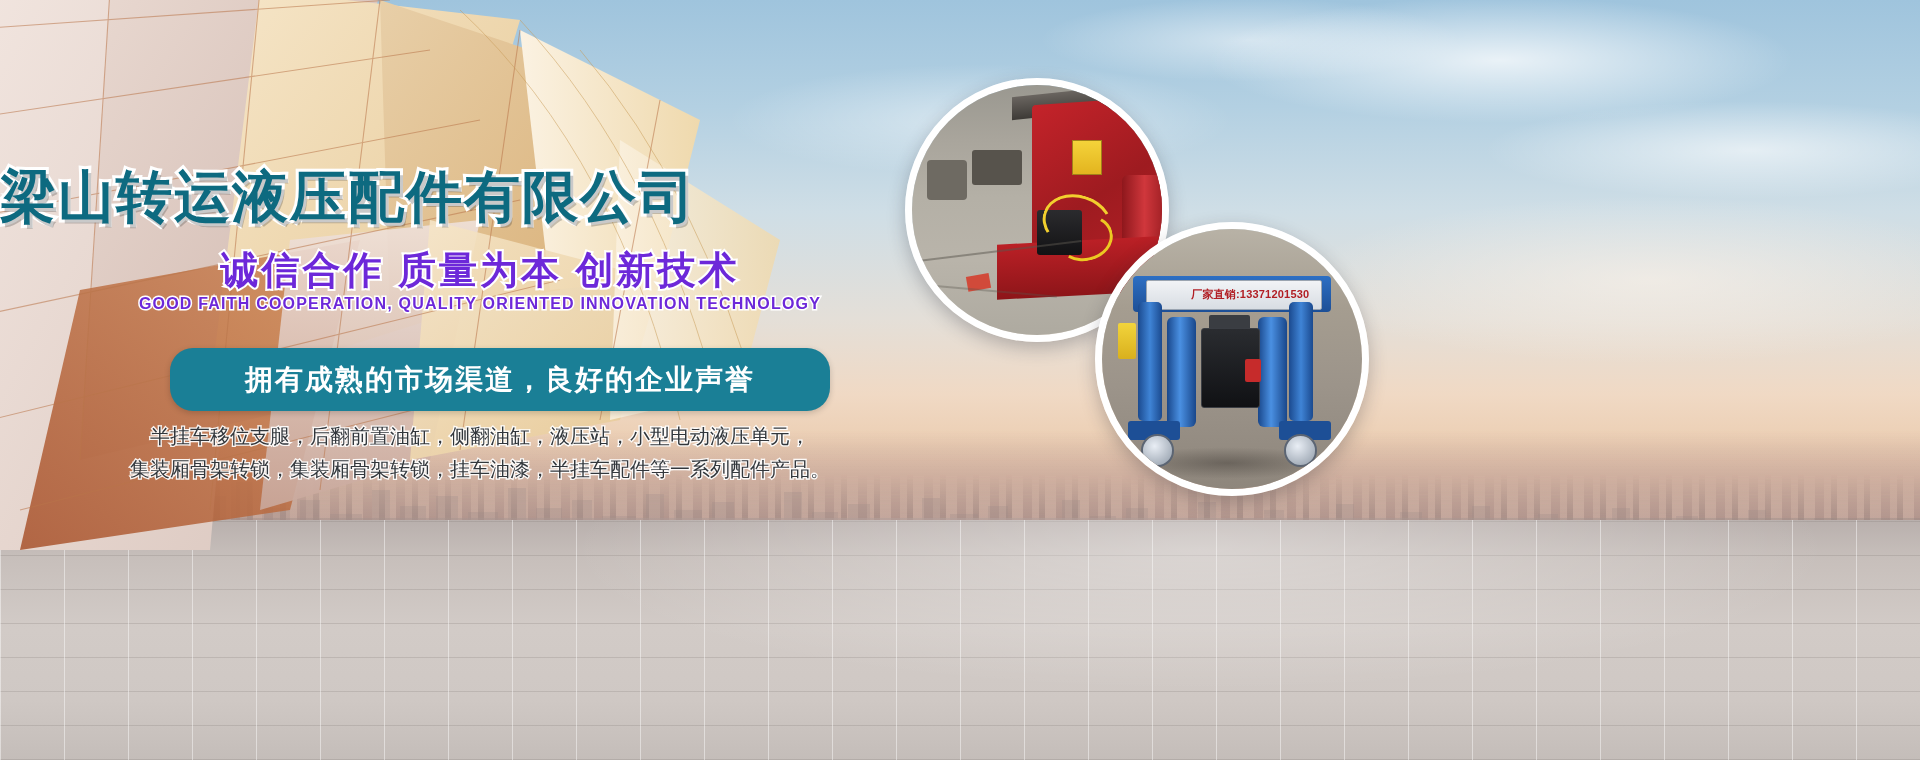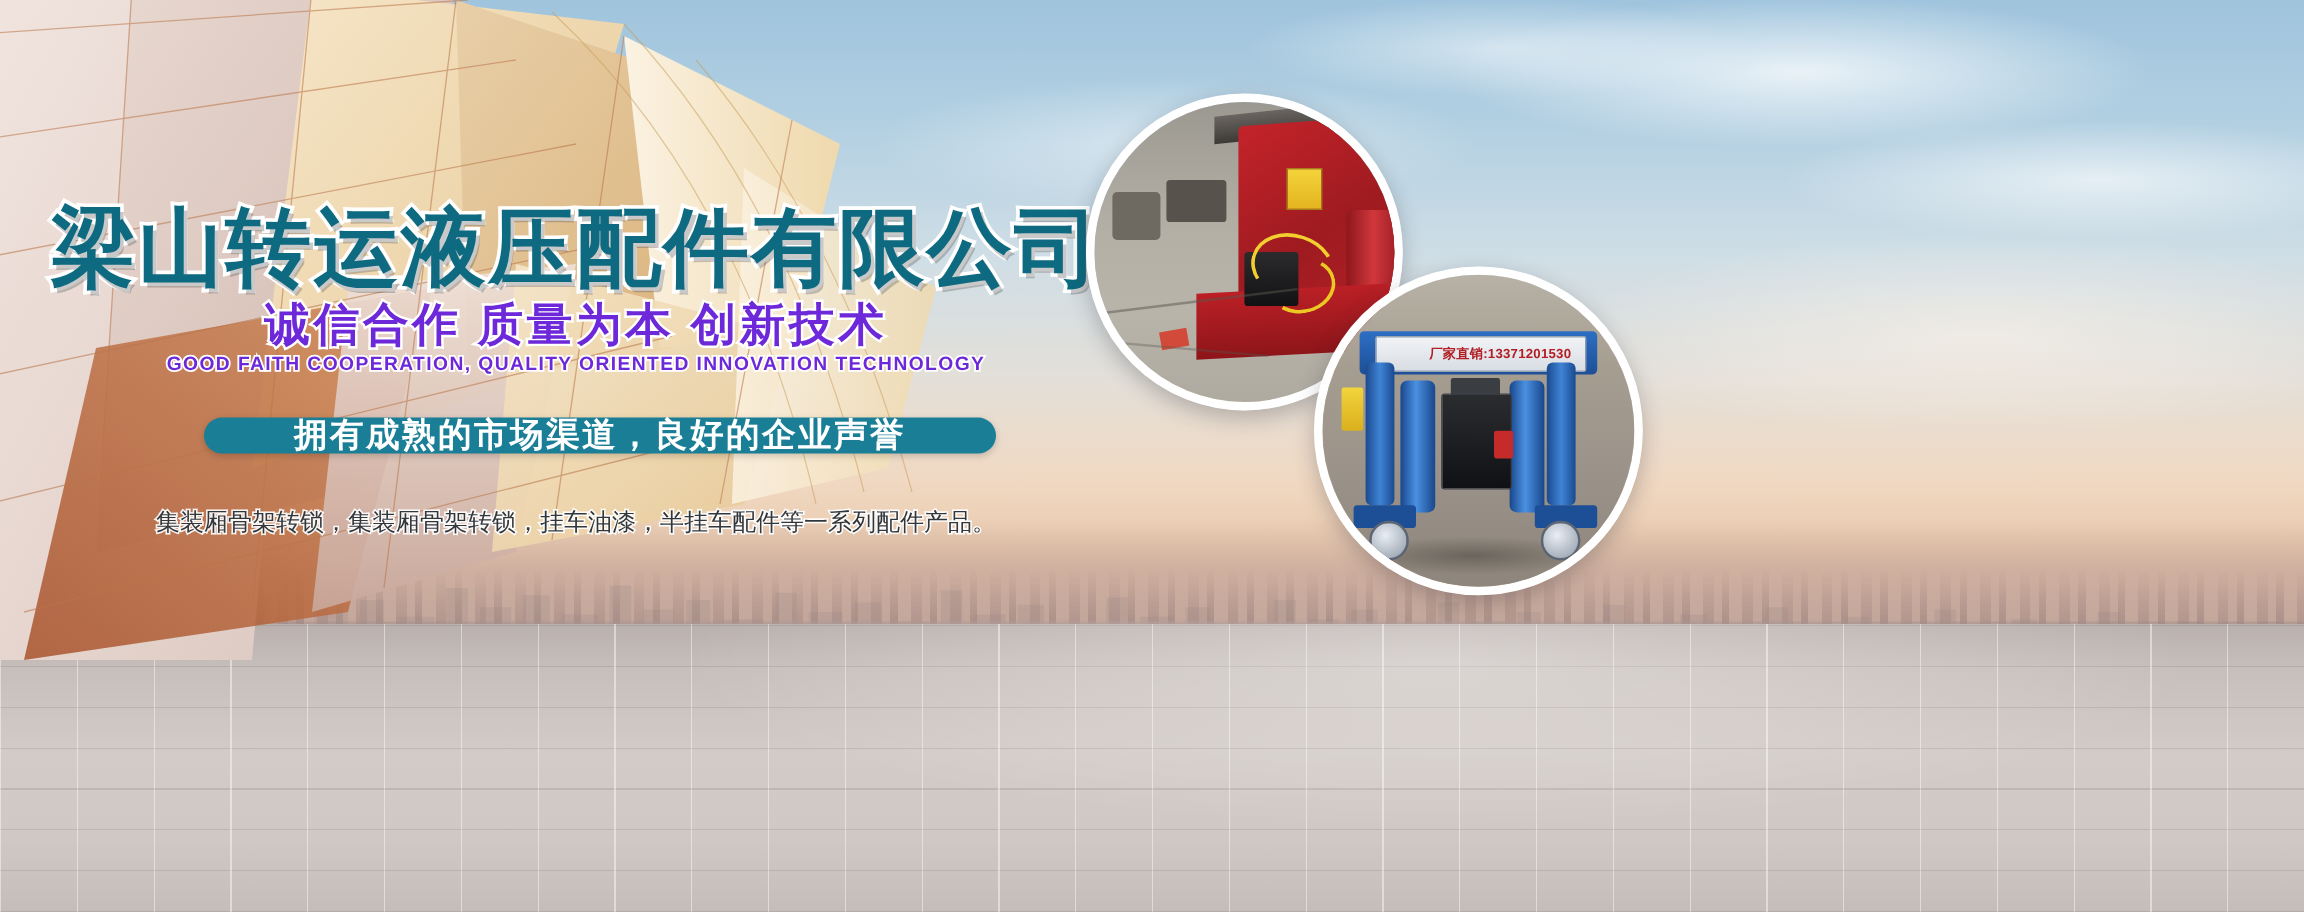--- a/index.html
+++ b/index.html
@@ -78,22 +78,22 @@
 
   
   .sail{
     position:absolute;left:-40px;top:-10px;width:880px;height:560px;
   }
 
   
   .textblock{position:absolute;left:0;top:0;width:960px;height:620px;}
 
   .title{
-    position:absolute;left:0;top:160px;width:960px;text-align:center;
-    font-size:71px;font-weight:bold;letter-spacing:2px;
+    position:absolute;left:0;top:160px;width:960px;
+    font-size:56px;font-weight:bold;letter-spacing:2px;
     color:#0d6a80;
     -webkit-text-stroke:6px #ffffff;
     paint-order:stroke fill;
     text-shadow:3px 4px 0 rgba(60,60,60,.28);
     white-space:nowrap;
   }
   .subtitle{
     position:absolute;left:0;top:245px;width:960px;text-align:center;
     font-size:38px;font-weight:bold;letter-spacing:3px;
     color:#6d28d9;
@@ -103,21 +103,21 @@
   }
   .english{
     position:absolute;left:0;top:295px;width:960px;text-align:center;
     font-size:16px;font-weight:bold;letter-spacing:1.2px;
     color:#6d28d9;
     -webkit-text-stroke:3px #ffffff;
     paint-order:stroke fill;
     white-space:nowrap;
   }
   .ribbon{
-    position:absolute;left:170px;top:348px;width:660px;height:30px;
+    position:absolute;left:170px;top:348px;width:660px;height:63px;
     background:#1a7f96;border-radius:23px;
     display:flex;align-items:center;justify-content:center;
     box-shadow:0 2px 6px rgba(0,0,0,.18);
   }
   .ribbon-text{
     font-size:28px;font-weight:bold;letter-spacing:2px;color:#ffffff;white-space:nowrap;
   }
   .paragraph{
     position:absolute;left:60px;top:420px;width:840px;text-align:center;
     font-size:20px;line-height:33px;color:#32373c;font-weight:500;
@@ -364,20 +364,21 @@
 
     <div class="subtitle">诚信合作 质量为本 创新技术</div>
 
     <div class="english">GOOD FAITH COOPERATION, QUALITY ORIENTED INNOVATION TECHNOLOGY</div>
 
     <div class="ribbon">
       <span class="ribbon-text">拥有成熟的市场渠道，良好的企业声誉</span>
     </div>
 
     <div class="paragraph">
+      <div>半挂车移位支腿，后翻前置油缸，侧翻油缸，液压站，小型电动液压单元，</div>
       <div>集装厢骨架转锁，集装厢骨架转锁，挂车油漆，半挂车配件等一系列配件产品。</div>
     </div>
   </div>
 
   <div class="photo photo-a">
     <div class="ph-inner scene-red">
       <div class="dbg1"></div>
       <div class="dbg2"></div>
       <div class="red-topbar"></div>
       <div class="red-body"></div>

